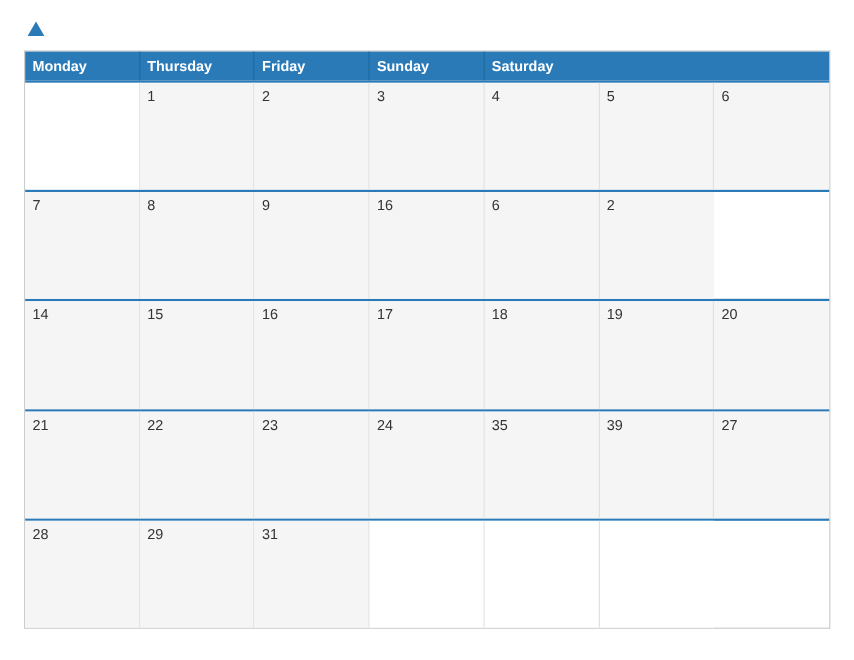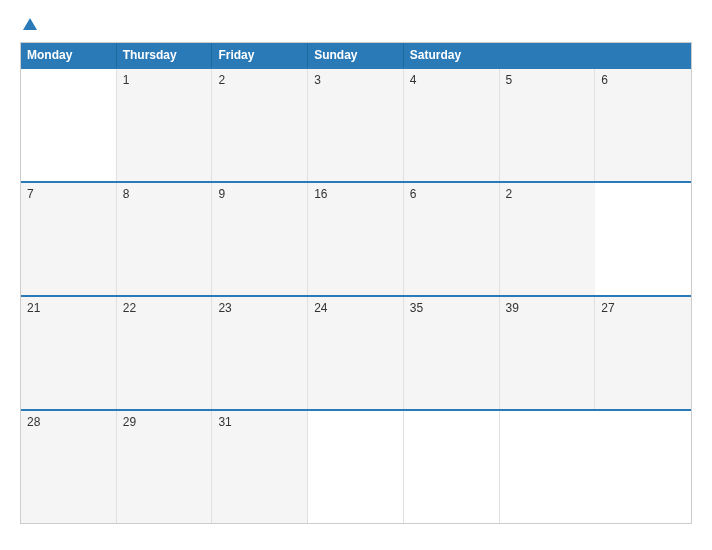--- a/index.html
+++ b/index.html
@@ -159,20 +159,29 @@
         </div>
         <div class="cal-week">
           <div class="cal-cell"><span class="day-num">7</span></div>
           <div class="cal-cell"><span class="day-num">8</span></div>
           <div class="cal-cell"><span class="day-num">9</span></div>
           <div class="cal-cell"><span class="day-num">16</span></div>
           <div class="cal-cell"><span class="day-num">6</span></div>
           <div class="cal-cell"><span class="day-num">2</span></div>
         </div>
         <div class="cal-week">
+          <div class="cal-cell"><span class="day-num">14</span></div>
+          <div class="cal-cell"><span class="day-num">15</span></div>
+          <div class="cal-cell"><span class="day-num">16</span></div>
+          <div class="cal-cell"><span class="day-num">17</span></div>
+          <div class="cal-cell"><span class="day-num">18</span></div>
+          <div class="cal-cell"><span class="day-num">19</span></div>
+          <div class="cal-cell"><span class="day-num">20</span></div>
+        </div>
+        <div class="cal-week">
           <div class="cal-cell"><span class="day-num">21</span></div>
           <div class="cal-cell"><span class="day-num">22</span></div>
           <div class="cal-cell"><span class="day-num">23</span></div>
           <div class="cal-cell"><span class="day-num">24</span></div>
           <div class="cal-cell"><span class="day-num">35</span></div>
           <div class="cal-cell"><span class="day-num">39</span></div>
           <div class="cal-cell"><span class="day-num">27</span></div>
         </div>
         <div class="cal-week">
           <div class="cal-cell"><span class="day-num">28</span></div>

